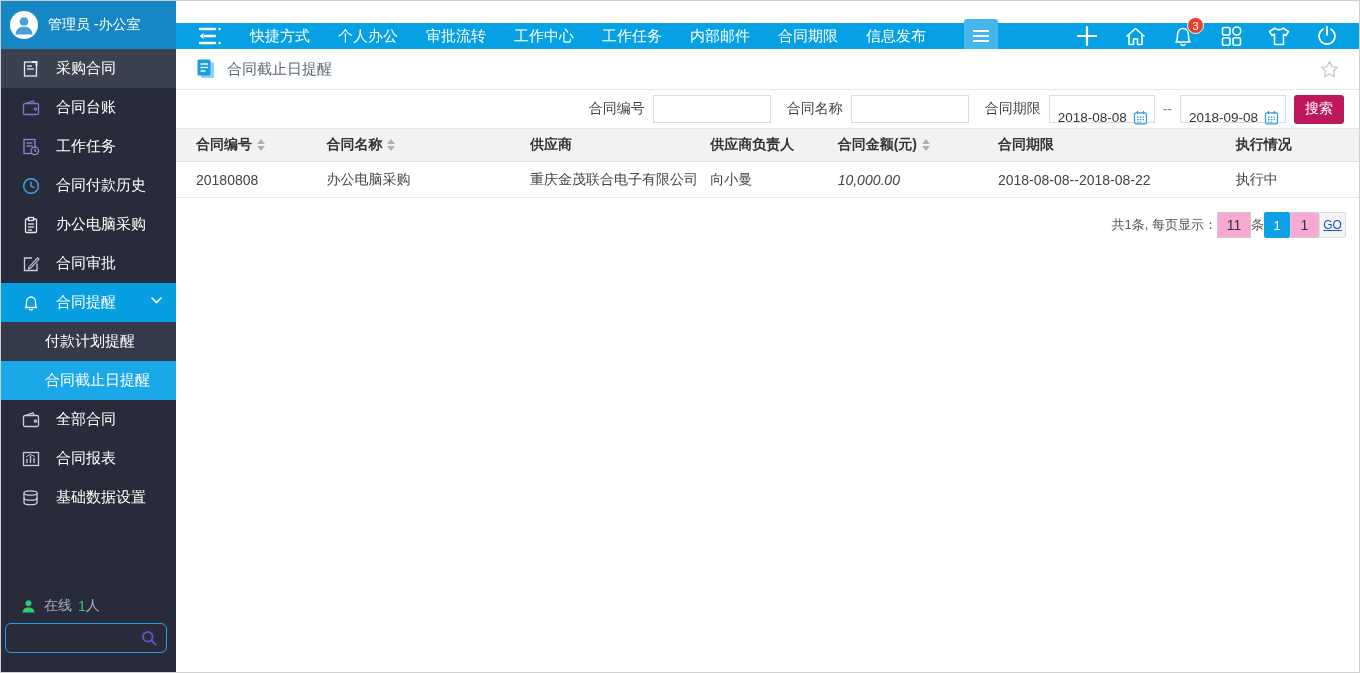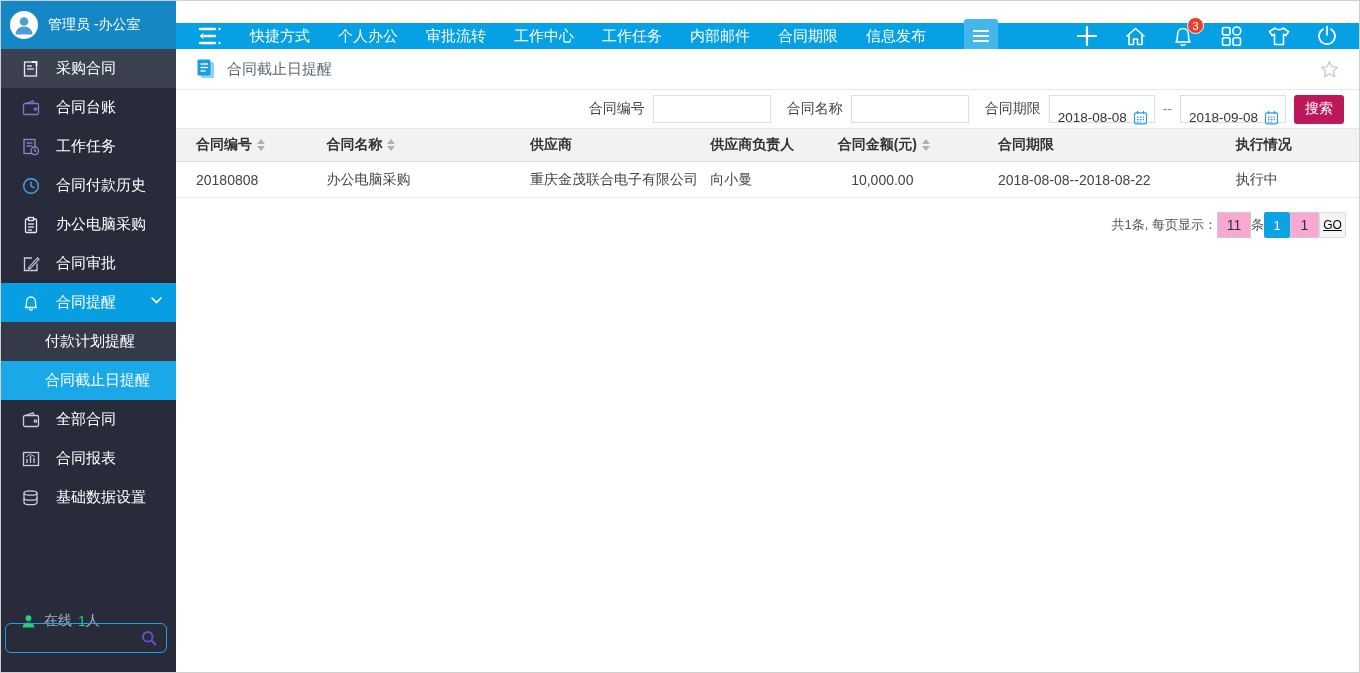--- a/index.html
+++ b/index.html
@@ -27,21 +27,21 @@
   .sidebar { width:175px; background:#282c3a; position:relative; flex:0 0 175px; }
   .side-item { height:39px; display:flex; align-items:center; padding-left:20px; color:#fff; font-size:15px; cursor:pointer; position:relative; }
   .side-item .sicon { width:19px; height:19px; display:flex; align-items:center; justify-content:center; }
   .side-item .slabel { margin-left:16px; white-space:nowrap; }
   .side-item.first { background:#3c4150; }
   .side-item.active-parent { background:#089fe2;align-items:center; }
   .side-sub { height:39px; display:flex; align-items:center; padding-left:44px; color:#fff; font-size:15px; cursor:pointer; }
   .side-sub.dim { background:#353a4b; }
   .side-sub.active { background:#1aa8e9; }
   .chev { position:absolute; right:14px; top:14px; }
-  .online-row { position:absolute; left:20px; bottom:42px; display:flex; align-items:center; font-size:14px; color:#a7adc2; }
+  .online-row { position:absolute; left:20px; bottom:57px; display:flex; align-items:center; font-size:14px; color:#a7adc2; }
   .online-row .num { color:#2ecc71; margin-left:6px; }
   .online-row .suffix { color:#a7adc2; }
   .side-search { position:absolute; left:4px; right:9px; bottom:19px; height:30px; border:1px solid #1e9fe8; border-radius:6px; display:flex; align-items:center; background:transparent; }
   .side-search input { flex:1; background:transparent; border:none; outline:none; color:#dfe3f0; font-size:13px; padding:0 8px; min-width:0; }
   .side-search .mag { margin-right:9px; display:flex; }
 
   
   .main { flex:1; background:#fff; display:flex; flex-direction:column; min-width:0; }
   .page-header { height:41px; border-bottom:1px solid #e8e8e8; display:flex; align-items:center; padding:0 20px; flex:0 0 41px; }
   .page-title { margin-left:12px; font-size:15px; color:#5a6672; }
@@ -58,32 +58,32 @@
   table.grid { width:100%; border-collapse:collapse; table-layout:fixed; }
   .grid th { height:33px; background:#f2f2f3; border-top:1px solid #e6e6e6; border-bottom:1px solid #e0e0e0; font-size:14px; color:#333; text-align:left; font-weight:bold; }
   .grid td { height:36px; border-bottom:1px solid #e6e6e6; font-size:14px; color:#444; }
   .c1 { width:150px; padding-left:20px; }
   .c2 { width:203px; }
   .c3 { width:180px; }
   .c4 { width:127px; }
   .c5 { width:115px; }
   .c6 { width:282px; padding-left:45px; }
   .c7 { width:123px; }
-  td.c5 { text-align:center; padding-right:26px; }
+  td.c5 { text-align:left; padding-right:26px;font-style:italic; }
   th.c5 { padding-right:0; }
   .sort { display:inline-block; vertical-align:middle; margin-left:5px; cursor:pointer; }
   .sort i { display:block; width:0; height:0; border-left:4px solid transparent; border-right:4px solid transparent; }
   .sort .up { border-bottom:5px solid #b0b0b0; margin-bottom:2px; }
   .sort .dn { border-top:5px solid #b0b0b0; }
 
   .pager { display:flex; align-items:center; justify-content:flex-end; padding:14px 13px 0 0; font-size:13px; color:#555; }
   .pg-input { width:34px; height:26px; border:1px solid #ccc; display:flex; align-items:center; justify-content:center; font-size:14px; color:#333; background:#f9a8d4; }
   .pg-input.narrow { width:29px; }
   .pg-page { width:26px; height:26px; background:#0da2e3; color:#fff; border-radius:2px; display:flex; align-items:center; justify-content:center; font-size:13px; cursor:pointer; }
-  .pg-go { width:27px; height:26px; background:#f5f5f5; border:1px solid #dcdcdc; border-radius:2px; color:#000000; display:flex; align-items:center; justify-content:center; font-size:12px; cursor:pointer;text-decoration:underline; }
+  .pg-go { width:27px; height:26px; background:#f5f5f5; border:1px solid #dcdcdc; border-radius:2px; color:#1d4ed8; display:flex; align-items:center; justify-content:center; font-size:12px; cursor:pointer;text-decoration:underline; }
   svg { display:block; }
 </style>
 </head>
 <body>
 
 <div class="screen">
 
   <div class="topbar">
     <div class="topbar-user">
       <span class="avatar">

